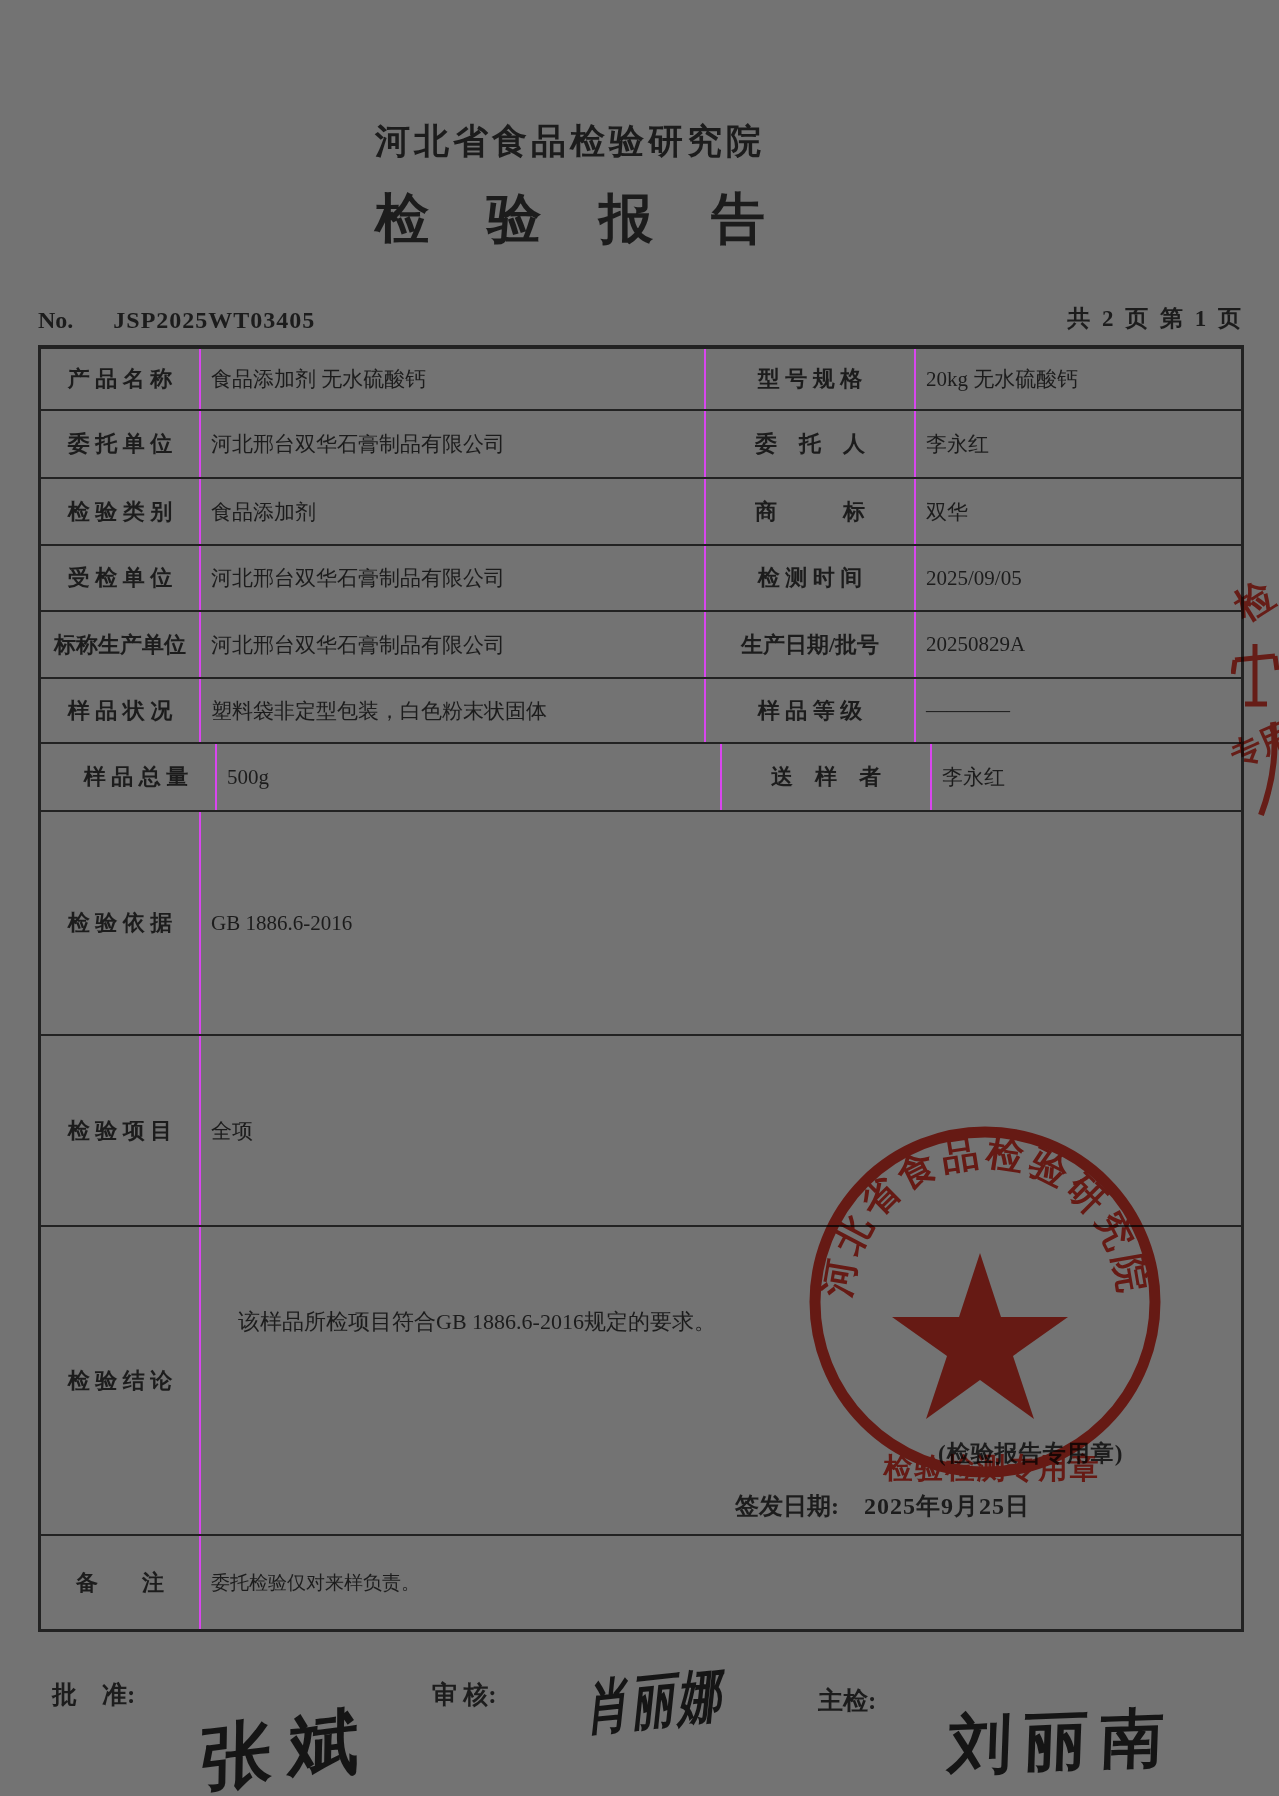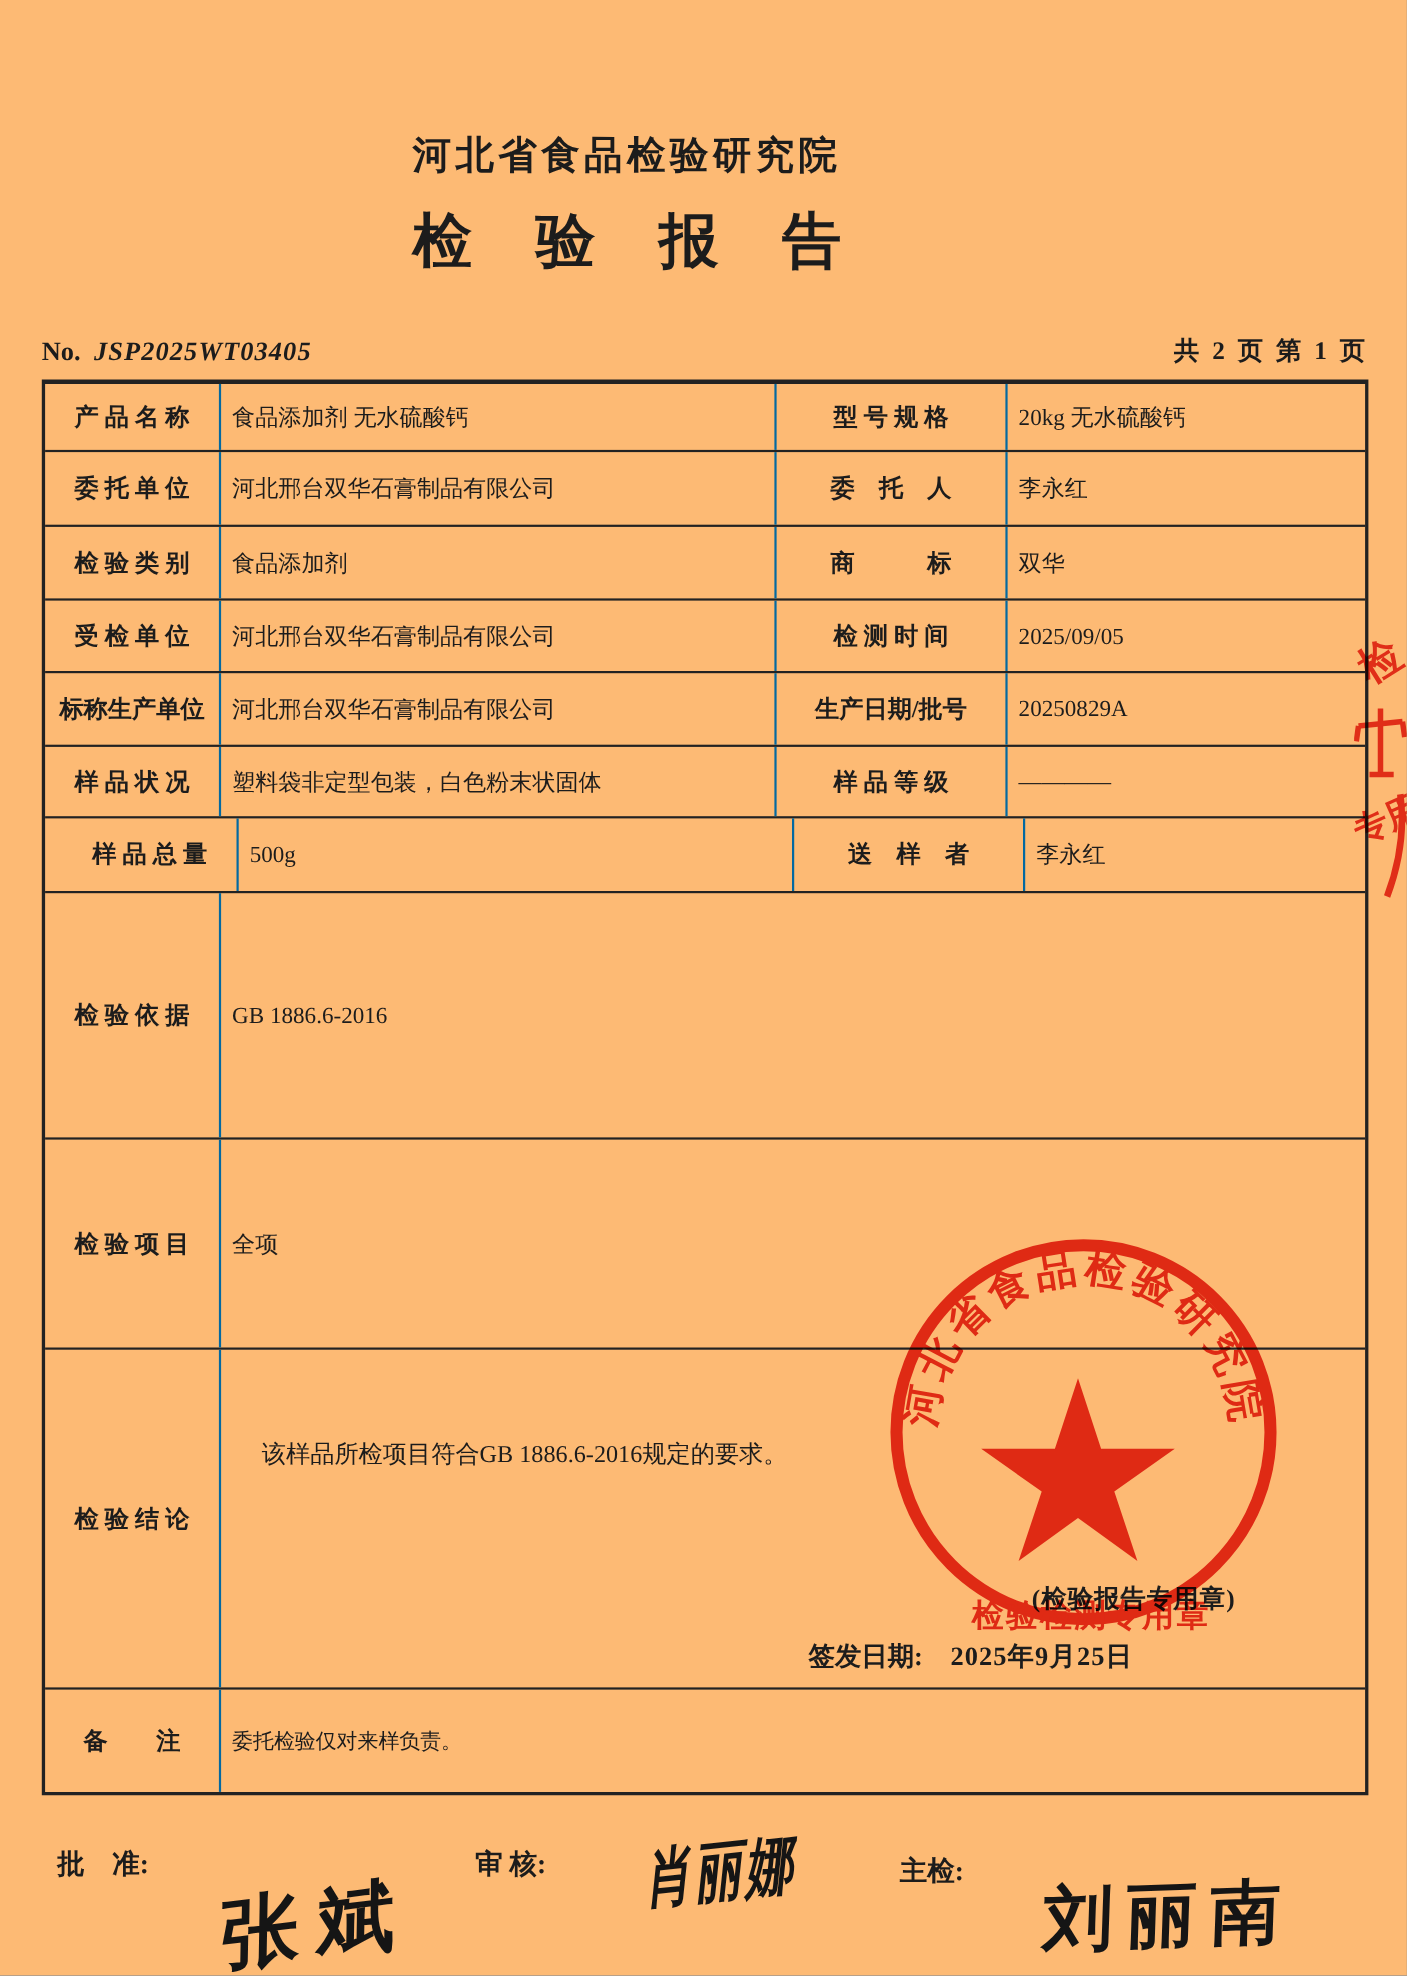--- a/index.html
+++ b/index.html
@@ -1,44 +1,44 @@
 <!DOCTYPE html>
 <html><head>
 <meta charset="utf-8">
 <style>
   html,body{margin:0;padding:0;background:#888;}
   .page{
     position:relative;
     width:1279px;height:1796px;
     margin:0 auto;
-    background:#fdba74;
+    background:#737373;
     font-family:"Liberation Serif","DejaVu Serif",serif;
     color:#1c1c1c;
     overflow:hidden;
   }
   
   .header{position:absolute;top:118px;left:0;width:1140px;text-align:center;}
   .org{font-size:35px;font-weight:bold;letter-spacing:4px;}
   .doc-title{margin-top:18px;font-size:54px;font-weight:bold;letter-spacing:58px;text-indent:58px;}
   
   .no-line{position:absolute;top:303px;left:38px;width:1206px;display:flex;justify-content:space-between;align-items:flex-end;}
   .no-left{font-size:24px;font-weight:bold;}
-  .no-left .no-val{margin-left:12px;letter-spacing:1px;font-style:italic;}
+  .no-left .no-val{margin-left:40px;letter-spacing:1px;}
   .pages{font-size:23px;font-weight:bold;letter-spacing:3px;}
   
   .tbl{
     position:absolute;left:38px;top:345px;width:1206px;
     border:3px solid #222;border-top:4px solid #222;
     box-sizing:border-box;
   }
   .row{display:grid;border-bottom:2px solid #222;box-sizing:border-box;}
   .row:last-child{border-bottom:none;}
   .cols4{grid-template-columns:160px 505px 210px auto;}
   .cols2{grid-template-columns:160px auto;}
-  .cell{border-right:2px solid #0369a1;box-sizing:border-box;display:flex;align-items:center;}
+  .cell{border-right:2px solid #d946ef;box-sizing:border-box;display:flex;align-items:center;}
   .row .cell:last-child{border-right:none;}
   .lbl{justify-content:center;font-weight:bold;font-size:22px;text-align:center;white-space:pre;}
   .val{padding-left:10px;font-size:21px;white-space:pre;}
   .r1{height:62px;} .r2{height:68px;} .r3{height:67px;} .r4{height:66px;}
   .r5{height:67px;} .r6{height:65px;} .r7{height:68px;padding-left:16px;}
   .r8{height:224px;} .r9{height:191px;} .r10{height:309px;} .r11{height:93px;}
   .r11 .val{font-size:19px;border-radius:24px;}
   .conclusion-cell{position:relative;display:block;padding:0;}
   .conclusion-text{position:absolute;left:37px;top:80px;font-size:22px;}
   

